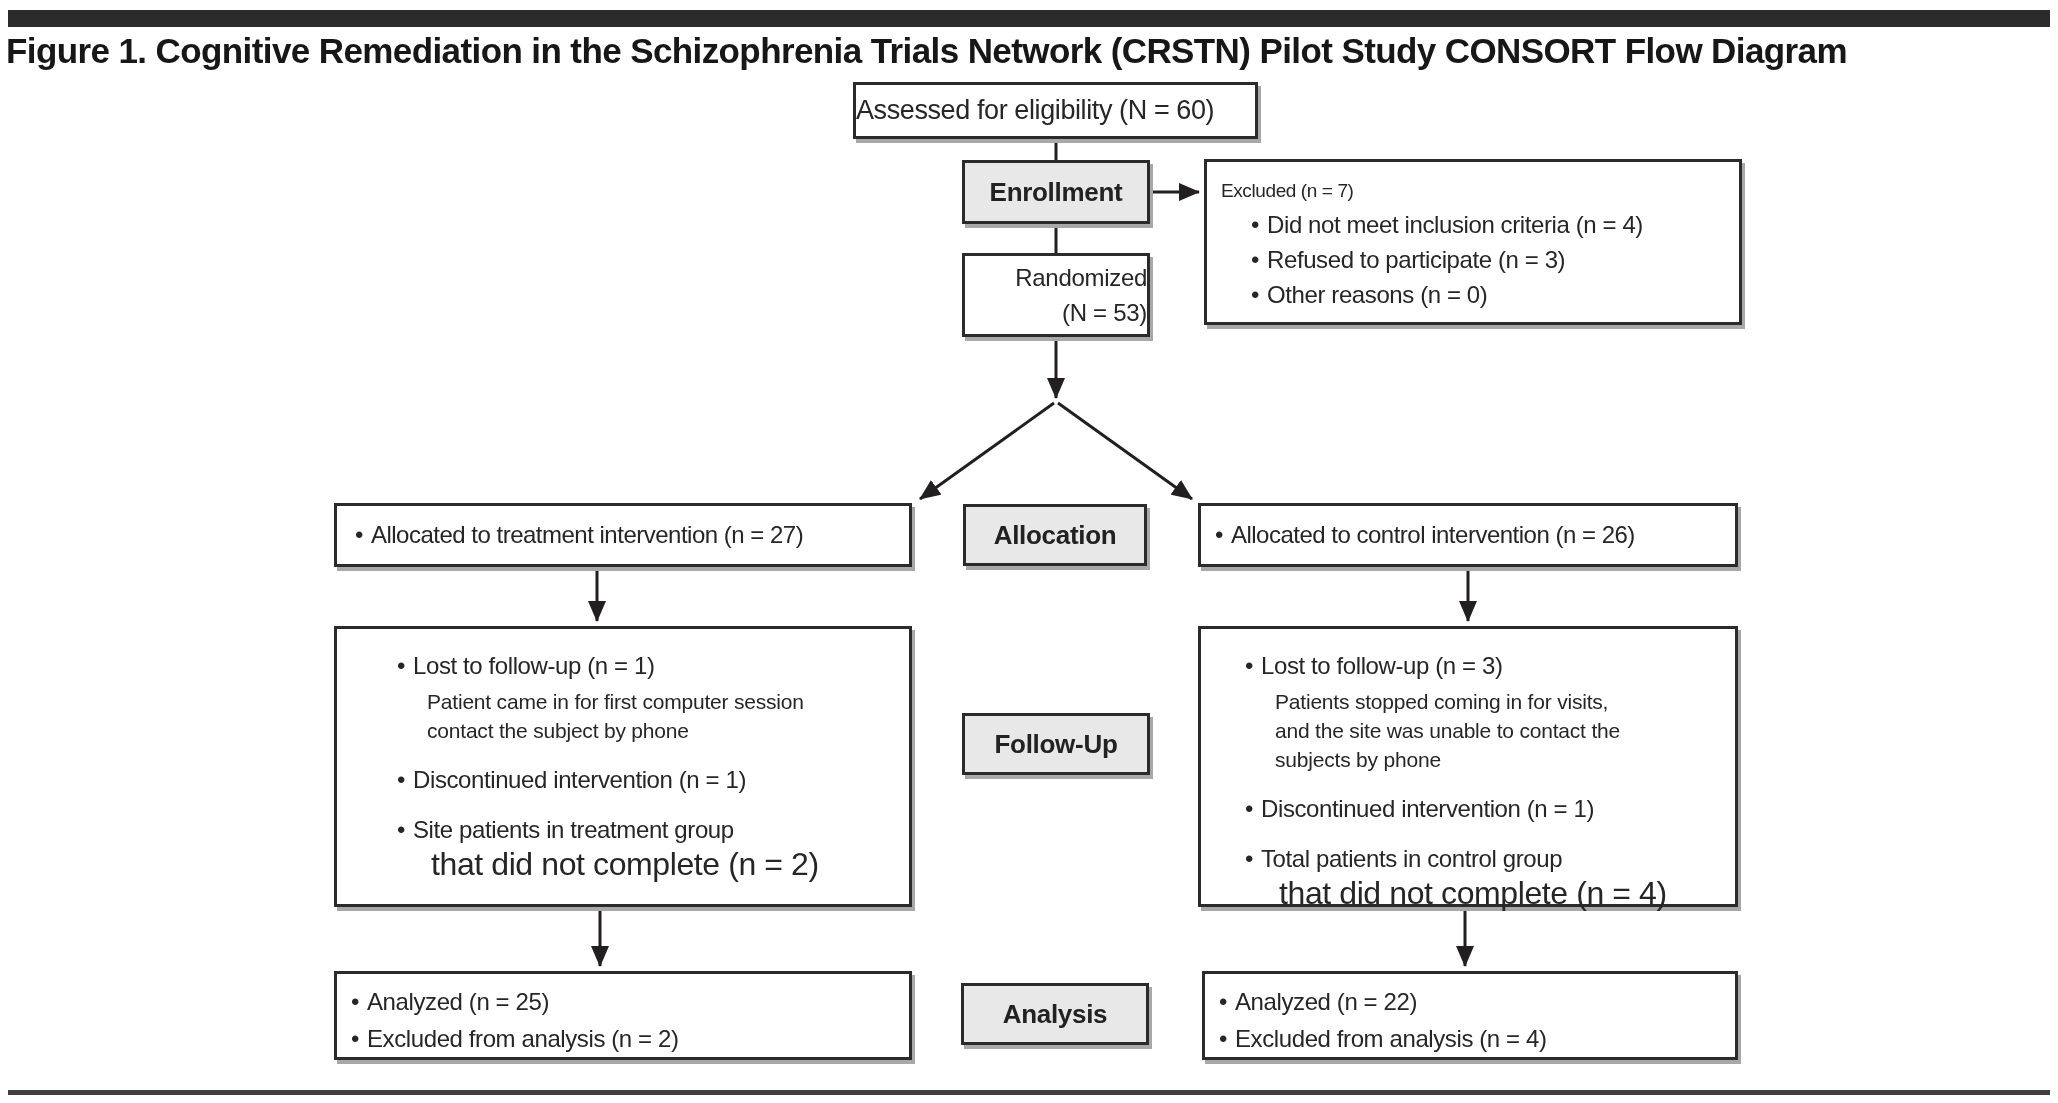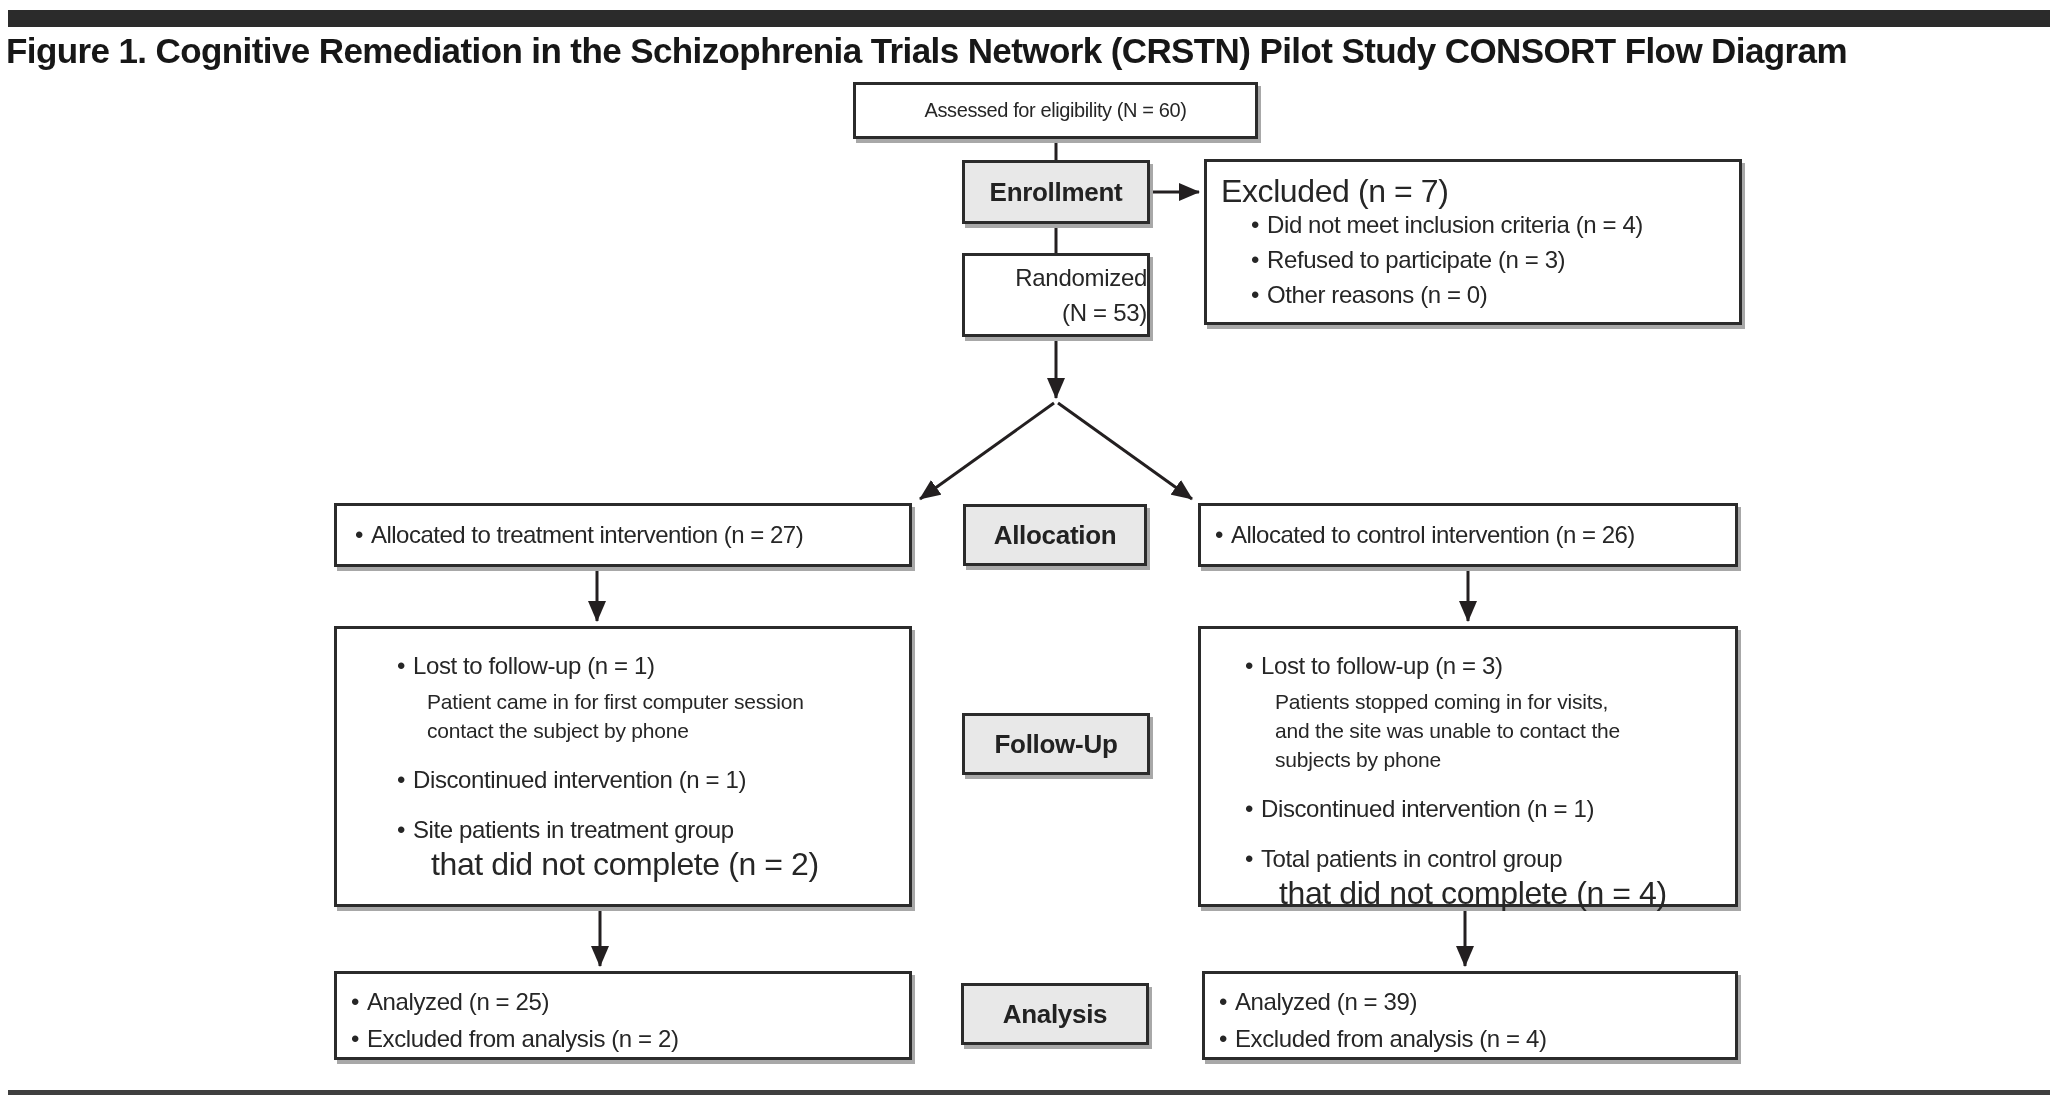--- a/index.html
+++ b/index.html
@@ -17,30 +17,30 @@
   svg.connectors line { stroke:#231f20; stroke-width:3; }
   .wbox, .glabel {
     position:absolute; box-sizing:border-box; z-index:2;
     border:3px solid #2b2b2b; background:#ffffff;
     box-shadow:3px 4px 0 #a8a8a8;
   }
   .glabel {
     background:#e8e8e8; display:flex; align-items:center; justify-content:center;
     font-weight:bold; font-size:26px; color:#222222; letter-spacing:-0.3px;
   }
-  .centerbox { display:flex; align-items:center; justify-content:center; font-size:20px; letter-spacing:-0.4px; white-space:nowrap; }
+  .centerbox { display:flex; align-items:center; font-size:27px; letter-spacing:-0.4px; white-space:nowrap; }
   .colbox { display:flex; flex-direction:column; align-items:flex-end; justify-content:center; font-size:24px; line-height:35px; letter-spacing:-0.3px; }
   .allocbox { display:flex; align-items:center; font-size:24px; letter-spacing:-0.5px; white-space:nowrap; padding-left:18px; }
   .bline { display:flex; font-size:24px; line-height:30px; letter-spacing:-0.4px; white-space:nowrap; }
   .bullet { flex:0 0 auto; margin-right:8px; }
   .note { font-size:21px; line-height:29px; margin:6px 0 0 30px; letter-spacing:-0.2px; white-space:nowrap; }
   .cont { font-size:32px; line-height:30px; margin:4px 0 0 34px; letter-spacing:-0.4px; white-space:nowrap; }
   .fubox { padding:22px 6px 0 60px; }
   .exbox { padding:13px 6px 0 14px; }
-  .exbox .heading { font-size:32px; line-height:32px; letter-spacing:-0.4px; white-space:nowrap; }
+  .exbox .heading { font-size:19px; line-height:32px; letter-spacing:-0.4px; white-space:nowrap; }
   .exbox .bline { line-height:35px; margin-left:30px; }
   .anbox { padding:9px 6px 0 14px; }
   .anbox .bline { line-height:37px; }
   .mt20 { margin-top:20px; }
 </style>
 </head>
 <body>
 
 <div id="canvas">
 
@@ -164,21 +164,21 @@
     </div>
   </div>
 
   <div class="glabel" style="left:961px; top:983px; width:188px; height:62px;">
     <span>Analysis</span>
   </div>
 
   <div class="wbox anbox" style="left:1202px; top:971px; width:536px; height:89px;">
     <div class="bline">
       <span class="bullet">•</span>
-      <span>Analyzed (n = 39)</span>
+      <span>Analyzed (n = 22)</span>
     </div>
     <div class="bline">
       <span class="bullet">•</span>
       <span>Excluded from analysis (n = 4)</span>
     </div>
   </div>
 
   <div class="bottombar"></div>
 </div>
 

